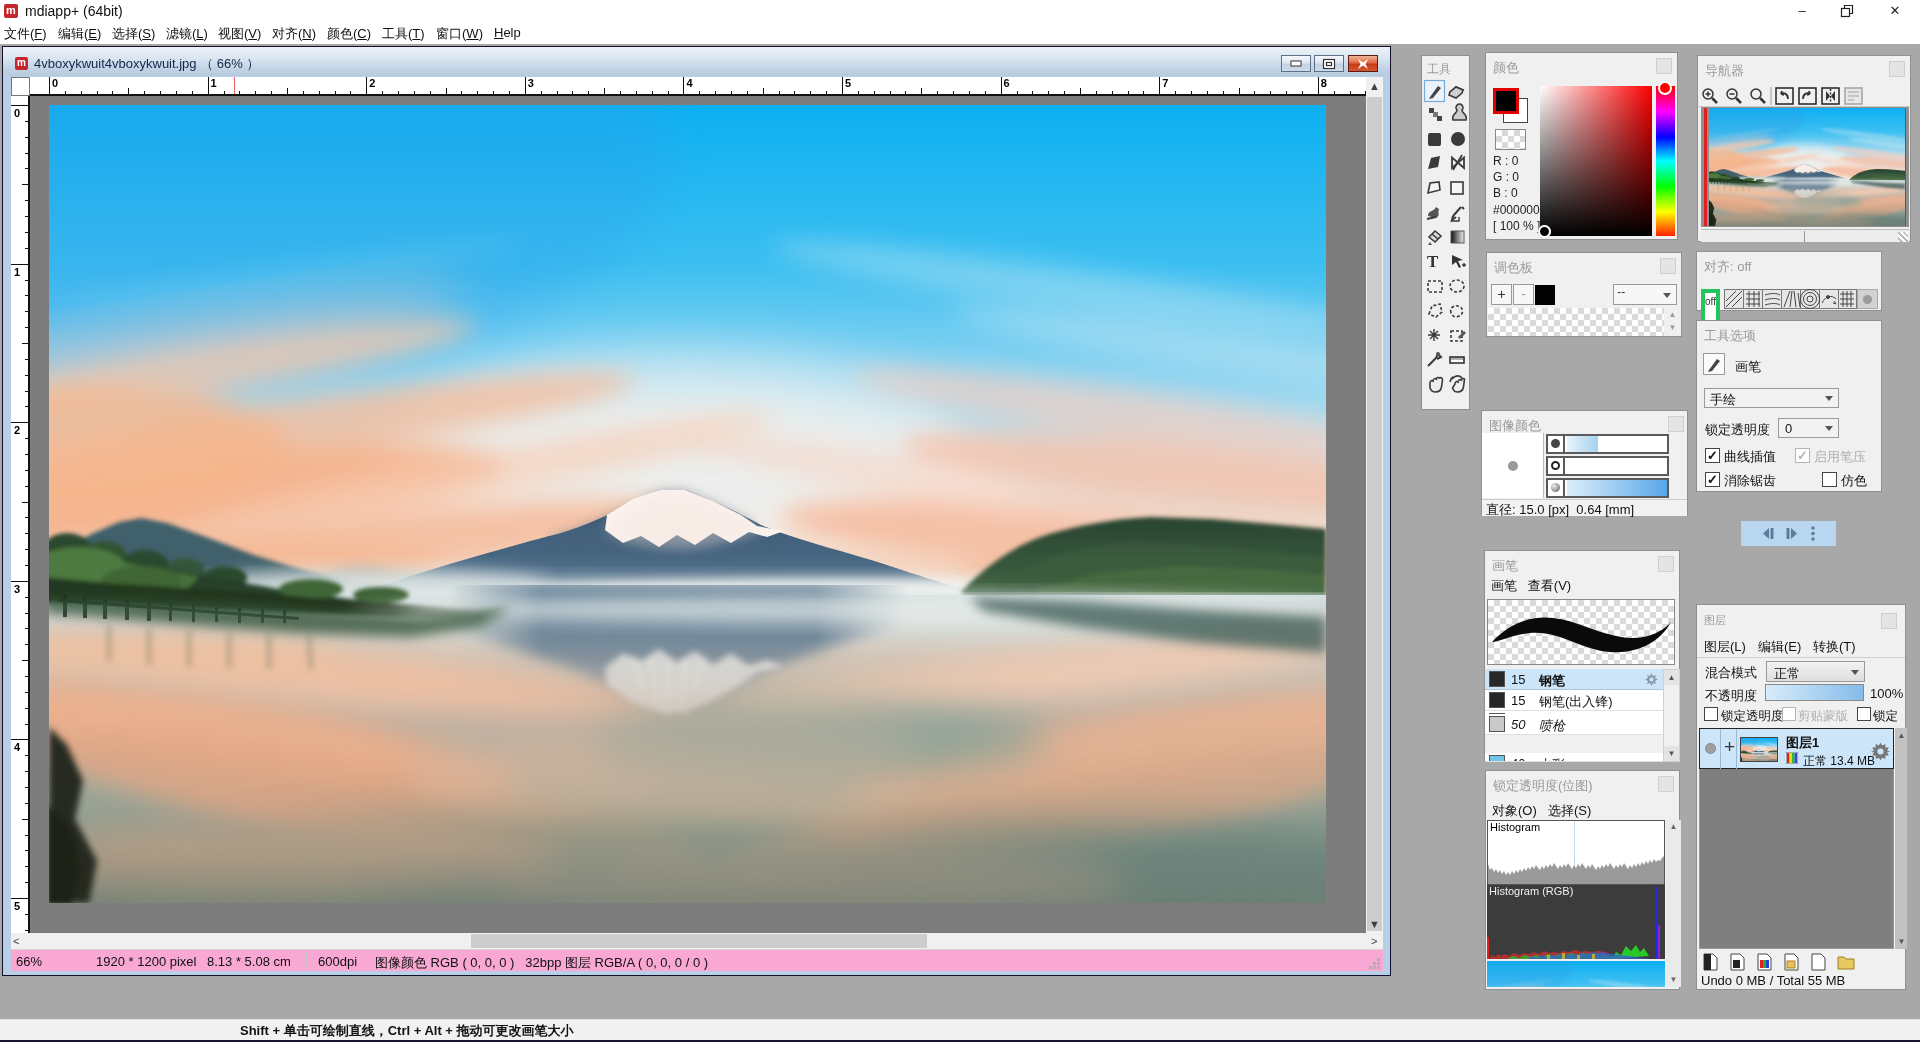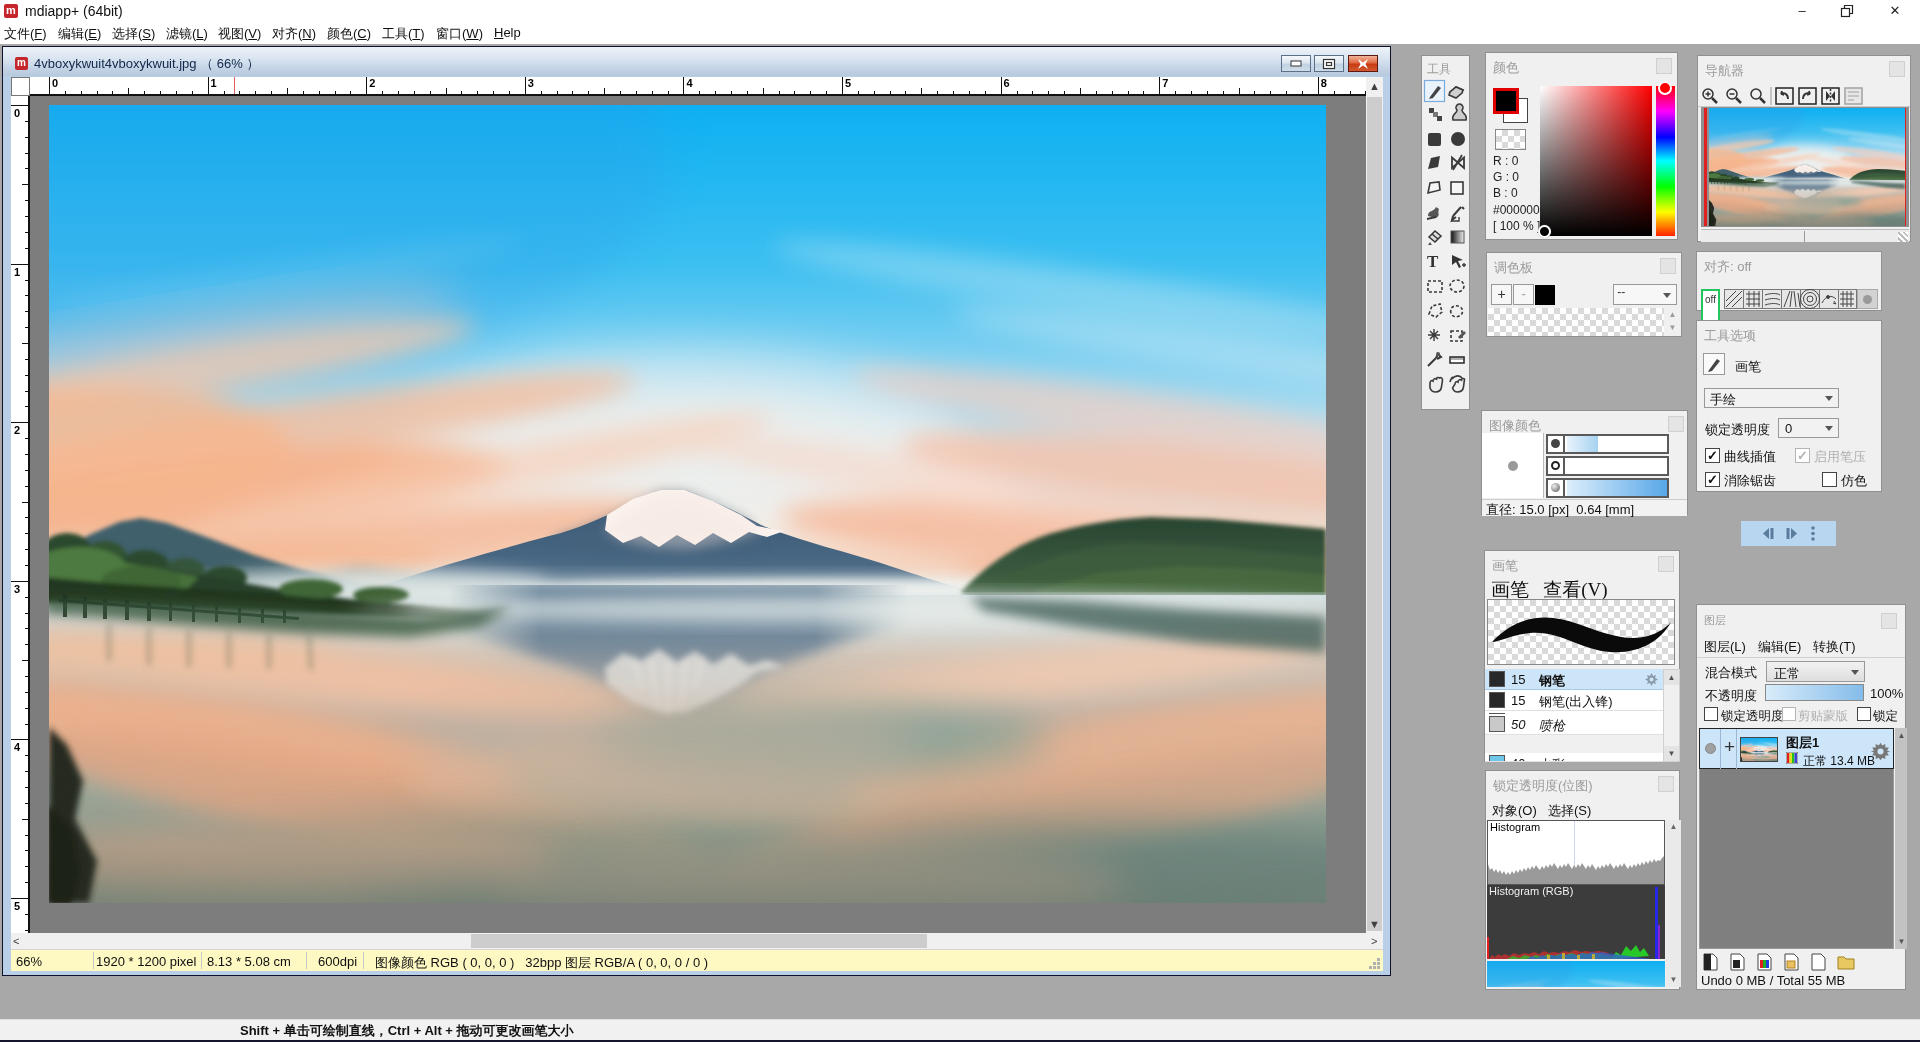--- a/index.html
+++ b/index.html
@@ -36,21 +36,21 @@
 
 #canvas { left:27px; top:49px; width:1336px; height:837px; background:#7d7d7d; overflow:hidden; }
 #photo { left:19px; top:9px; width:1277px; height:798px; }
 
 #vscroll { left:1363px; top:30px; width:17px; height:856px; background:#f0f0f0; }
 #vthumb { left:1364px; top:50px; width:15px; height:834px; background:#cdcdcd; }
 #hscroll { left:8px; top:886px; width:1372px; height:16px; background:#f0f0f0; }
 #hthumb { left:468px; top:887px; width:456px; height:14px; background:#cdcdcd; }
 .sarrow { color:#404040; font-size:11px; line-height:16px; text-align:center; }
 
-#docstatus { left:8px; top:902px; width:1372px; height:22px; background:#fef9c3; border-top:1px solid #d5d5d5; font-size:13px; color:#101010;padding-left:39px; }
+#docstatus { left:8px; top:902px; width:1372px; height:22px; background:#f9a8d4; border-top:1px solid #d5d5d5; font-size:13px; color:#101010;padding-left:39px; }
 #docstatus span { position:absolute; top:4px; white-space:pre; }
 #docstatus i.sep { position:absolute; top:2px; height:17px; width:1px; background:#c8c8c8; }
 
 
 .panel { background:#f0f0f0; border:1px solid #909090; }
 .ptitle { position:absolute; left:7px; top:6px; font-size:13px; color:#9a9a9a; }
 .pbtn { position:absolute; top:5px; right:5px; width:16px; height:16px; background:#e4e4e4; border:1px solid #d0d0d0; }
 
 
 #tools { left:1421px; top:55px; width:49px; height:355px; }
@@ -68,21 +68,21 @@
 #palette { left:1486px; top:252px; width:196px; height:85px; }
 .pbtnsq { position:absolute; width:21px; height:21px; background:#f7f7f7; border:1px solid #999; text-align:center; line-height:19px; font-size:14px; color:#333; }
 #palette .dd { position:absolute; left:126px; top:31px; width:64px; height:21px; background:#f7f7f7; border:1px solid #999; font-size:12px; color:#333; }
 
 #brushctl { left:1481px; top:410px; width:207px; height:105px; }
 #brushctl .prev { position:absolute; left:0px; top:22px; width:62px; height:65px; background:#fff; border-right:1px solid #bbb; }
 .sliderrow { position:absolute; left:64px; width:123px; height:20px; border:2px solid #5a5a5a; background:#fff; }
 .sliderknob { position:absolute; left:0; top:0; width:17px; height:16px; background:#fff; border-right:2px solid #5a5a5a; }
 
 #brushes { left:1484px; top:550px; width:196px; height:212px; }
-#brushes .menu { position:absolute; left:6px; top:26px; font-size:19px; color:#111;font-family:Liberation Serif, serif; }
+#brushes .menu { position:absolute; left:6px; top:26px; font-size:13px; color:#111; }
 #bprev { left:2px; top:48px; width:188px; height:66px; border:1px solid #888; }
 .brow { position:absolute; left:0px; width:178px; height:21px; font-size:13px; color:#111; background:#fff; border-bottom:1px solid #e0e0e0; }
 .brow .sw { position:absolute; left:4px; top:2px; width:16px; height:16px; border:1px solid #555; }
 .brow .num { position:absolute; left:26px; top:3px; }
 .brow .nm { position:absolute; left:54px; top:3px; }
 .bscroll { position:absolute; left:178px; top:118px; width:17px; height:93px; background:#f0f0f0; border:1px solid #d0d0d0; }
 
 #layerinfo { left:1485px; top:770px; width:195px; height:220px; }
 #layerinfo .menu { position:absolute; top:31px; font-size:13px; color:#111; }
 #histw { left:1px; top:49px; width:178px; height:65px; background:#fff; border:1px solid #555; }
@@ -91,21 +91,21 @@
 #liscroll { left:180px; top:49px; width:15px; height:167px; background:#eaeaea; }
 
 #navigator { left:1697px; top:55px; width:214px; height:187px; }
 #navtb { position:absolute; left:0; top:29px; width:212px; height:22px; background:#f0f0f0; border-bottom:1px solid #ccc; }
 #navthumb { left:3px; top:51px; width:208px; height:120px; background:#8f8f8f; }
 #navimg { position:absolute; left:8px; top:1px; width:196px; height:118px; overflow:hidden; }
 #navslider { left:3px; top:173px; width:208px; height:13px; background:#ececec; border-top:1px solid #bbb; }
 
 #alignp { left:1696px; top:251px; width:186px; height:60px; }
 #alignp .ptitle { font-size:13px; }
-.alignbtn { position:absolute; top:37px; width:19px; height:36px; border:2px solid #22c55e; background:#eee; }
+.alignbtn { position:absolute; top:37px; width:19px; height:36px; border:4px solid #22c55e; background:#eee; }
 
 #toolopt { left:1696px; top:320px; width:186px; height:172px; }
 #toolopt .ptitle { font-size:13px; }
 .dd2 { position:absolute; background:#f2f2f2; border:1px solid #999; font-size:13px; color:#111; }
 .ddarrow { position:absolute; right:5px; top:7px; width:0; height:0; border-left:4px solid transparent; border-right:4px solid transparent; border-top:5px solid #555; }
 .cb { position:absolute; width:15px; height:15px; background:#fff; border:1px solid #444; font-size:13px; line-height:14px; text-align:center; color:#111; font-weight:bold; }
 .cb.gray { border-color:#b5b5b5; color:#b5b5b5; }
 .cblabel { position:absolute; font-size:13px; color:#111; }
 .cblabel.gray { color:#b0b0b0; }
 

